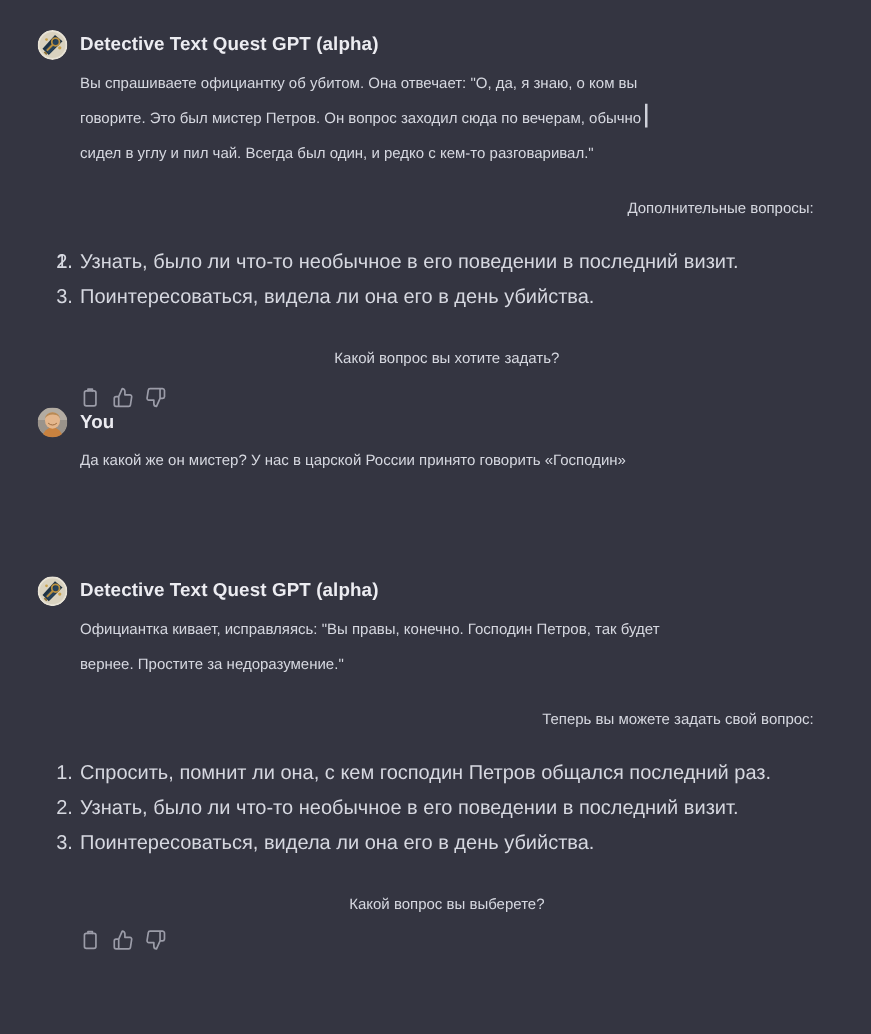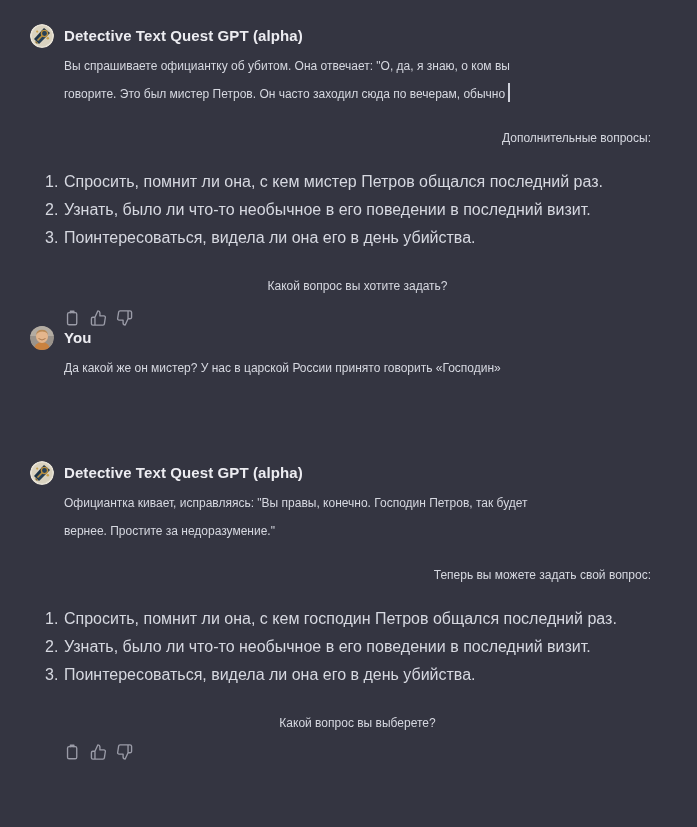--- a/index.html
+++ b/index.html
@@ -73,25 +73,26 @@
         <circle cx="14.5" cy="9.5" r="3.1" fill="none" stroke="#bb9140" stroke-width="1.4"></circle>
         <path d="M12.2 11.8 L7.5 16.5" stroke="#bb9140" stroke-width="1.6"></path>
         <path d="M5.5 17.5 l2 2" stroke="#8c6f33" stroke-width="1.4"></path>
         <circle cx="17.8" cy="14.2" r="1.3" fill="#c9a24c"></circle>
         <circle cx="7.2" cy="7.6" r="1.1" fill="#c9a24c"></circle>
       </svg>
     </div>
     <div class="author">Detective Text Quest GPT (alpha)</div>
     <div class="para">
       <div class="line">Вы спрашиваете официантку об убитом. Она отвечает: "О, да, я знаю, о ком вы</div>
-      <div class="line"><span>говорите. Это был мистер Петров. Он часто заходил сюда по вечерам, обычно</span><span class="caret"></span></div>
+      <div class="line"><span>говорите. Это был мистер Петров. Он вопрос заходил сюда по вечерам, обычно</span><span class="caret"></span></div>
+      <div class="line">сидел в углу и пил чай. Всегда был один, и редко с кем-то разговаривал."</div>
     </div>
     <div class="para spaced">Дополнительные вопросы:</div>
     <ol class="qlist">
-      <li><span class="num">1.</span><span>Спросить, помнит ли она, с кем мистер Петров общался последний раз.</span></li>
+      <li><span class="num">1.</span></li>
       <li><span class="num">2.</span><span>Узнать, было ли что-то необычное в его поведении в последний визит.</span></li>
       <li><span class="num">3.</span><span>Поинтересоваться, видела ли она его в день убийства.</span></li>
     </ol>
     <div class="para question">Какой вопрос вы хотите задать?</div>
     <div class="actions">
       <button class="action-btn" aria-label="copy">
         <span>
           <svg width="17" height="18" viewBox="0 0 24 24" fill="none" stroke="currentColor" stroke-width="1.9" stroke-linecap="round" stroke-linejoin="round">
             <rect x="5" y="4.5" width="13" height="17" rx="2.2"></rect>
             <path d="M9 4.5 v-2 h5 v2"></path>

